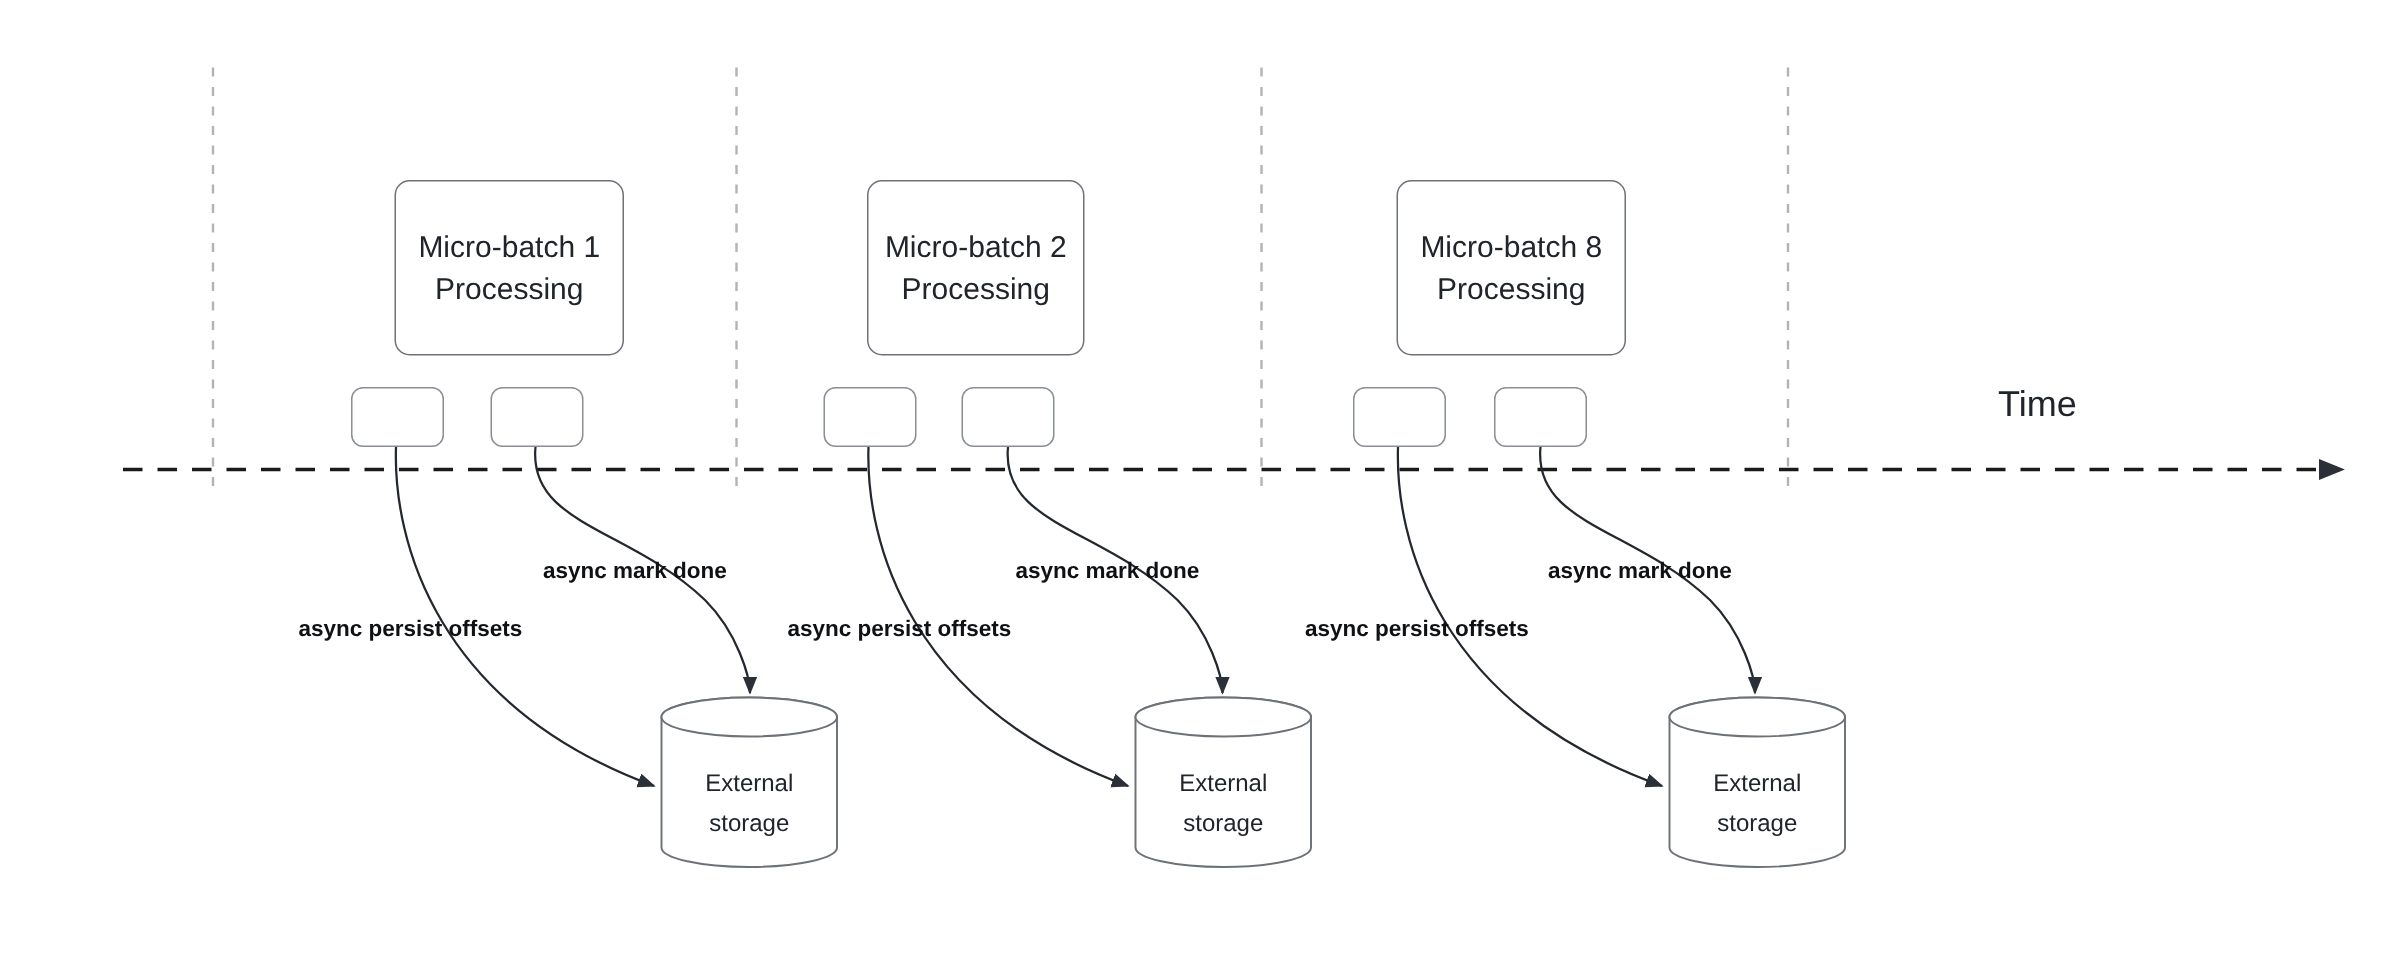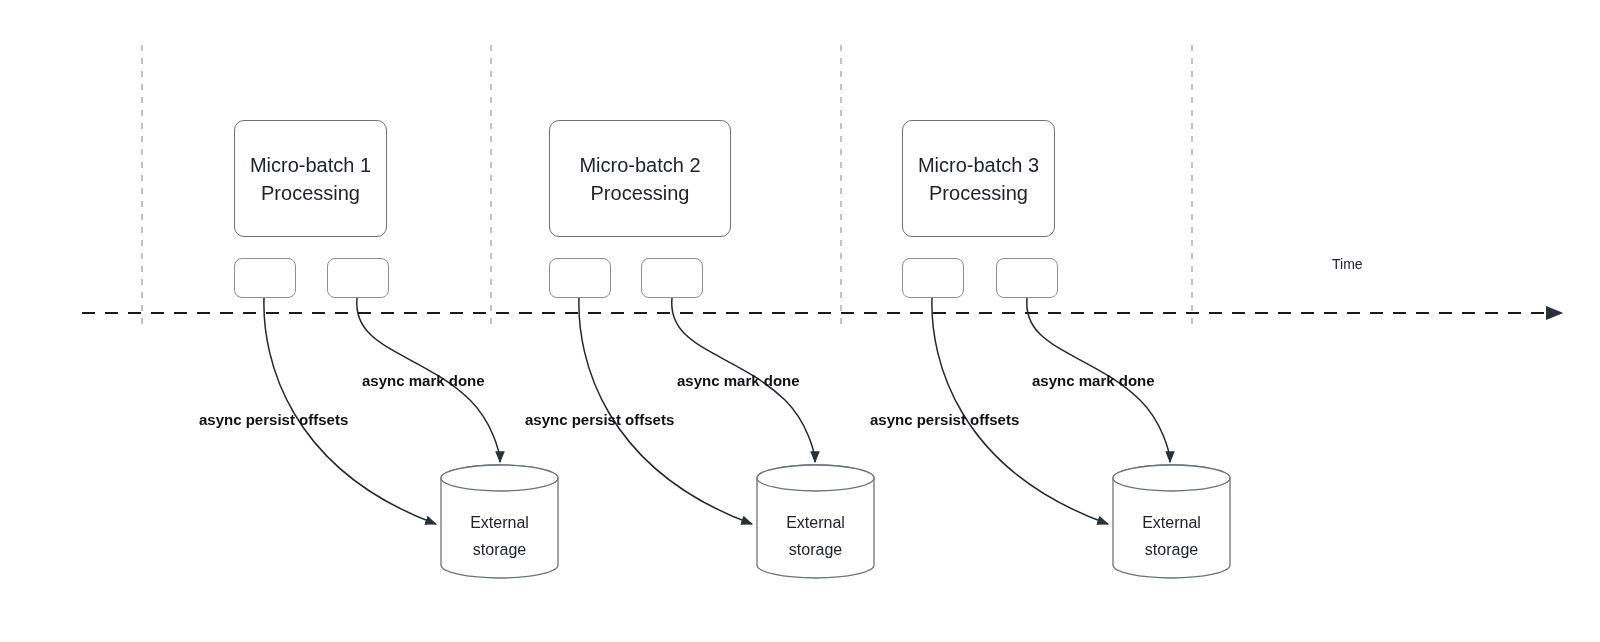--- a/index.html
+++ b/index.html
@@ -32,20 +32,21 @@
     border-radius: 10px;
     background: #ffffff;
     display: flex;
     align-items: center;
     justify-content: center;
     text-align: center;
     color: #20242b;
     font-size: 20px;
     line-height: 28px;
     font-family: "Liberation Sans", sans-serif;
+    margin-left: 29px;
   }
   .task-box {
     position: absolute;
     box-sizing: border-box;
     border: 1px solid #8a8f95;
     border-radius: 8px;
     background: #ffffff;
   }
   .cyl-label {
     position: absolute;
@@ -62,21 +63,21 @@
     position: absolute;
     color: #0f1114;
     font-size: 15px;
     font-weight: bold;
     white-space: nowrap;
     font-family: "Liberation Sans", sans-serif;
   }
   .time-label {
     position: absolute;
     color: #20242b;
-    font-size: 14px;
+    font-size: 24px;
     font-family: "Liberation Sans", sans-serif;
     white-space: nowrap;
   }
 </style>
 </head>
 <body>
 
 <div id="canvas">
 
   <svg class="layer" viewBox="0 0 1600 642" xmlns="http://www.w3.org/2000/svg">
@@ -138,37 +139,37 @@
         </div>
       </div>
       <div class="task-box" style="left: 234px; top: 258px; width: 62px; height: 40px;"></div>
       <div class="task-box" style="left: 327px; top: 258px; width: 62px; height: 40px;"></div>
       <div class="cyl-label" style="left: 441px; top: 509px; width: 117px;">
         <div>External</div>
         <div>storage</div>
       </div>
       <div class="edge-label" style="left: 199px; top: 411px;">async persist offsets</div>
       <div class="edge-label" style="left: 362px; top: 372px;">async mark done</div>
-      <div class="batch-box" style="left: 549px; top: 120px; width: 182px; height: 117px;">
+      <div class="batch-box" style="left: 549px; top: 120px; width: 145px; height: 117px;">
         <div>
           <div>Micro-batch 2</div>
           <div>Processing</div>
         </div>
       </div>
       <div class="task-box" style="left: 549px; top: 258px; width: 62px; height: 40px;"></div>
       <div class="task-box" style="left: 641px; top: 258px; width: 62px; height: 40px;"></div>
       <div class="cyl-label" style="left: 757px; top: 509px; width: 117px;">
         <div>External</div>
         <div>storage</div>
       </div>
       <div class="edge-label" style="left: 525px; top: 411px;">async persist offsets</div>
       <div class="edge-label" style="left: 677px; top: 372px;">async mark done</div>
       <div class="batch-box" style="left: 902px; top: 120px; width: 153px; height: 117px;">
         <div>
-          <div>Micro-batch 3</div>
+          <div>Micro-batch 8</div>
           <div>Processing</div>
         </div>
       </div>
       <div class="task-box" style="left: 902px; top: 258px; width: 62px; height: 40px;"></div>
       <div class="task-box" style="left: 996px; top: 258px; width: 62px; height: 40px;"></div>
       <div class="cyl-label" style="left: 1113px; top: 509px; width: 117px;">
         <div>External</div>
         <div>storage</div>
       </div>
       <div class="edge-label" style="left: 870px; top: 411px;">async persist offsets</div>

